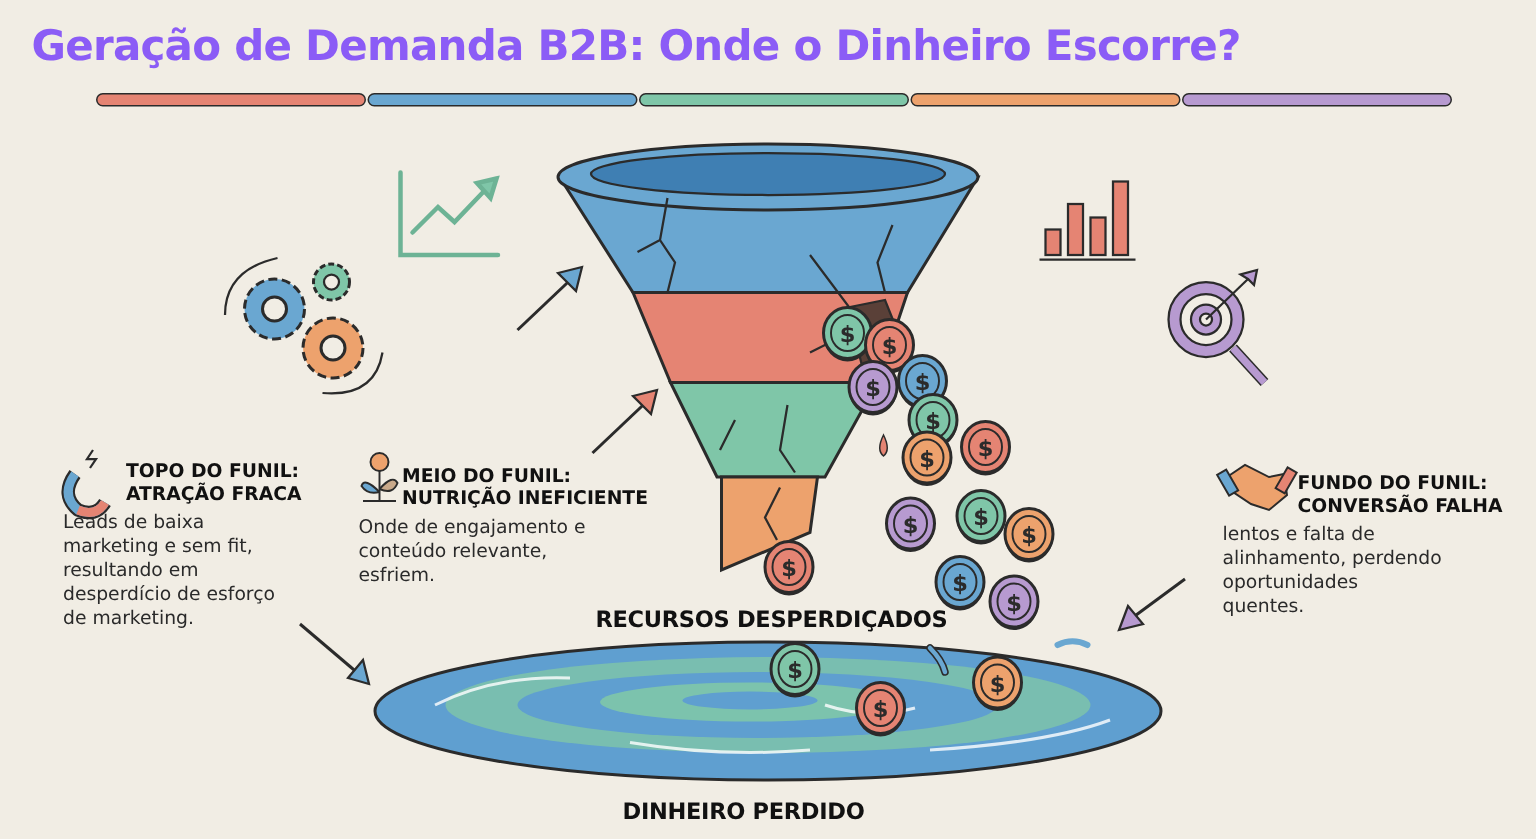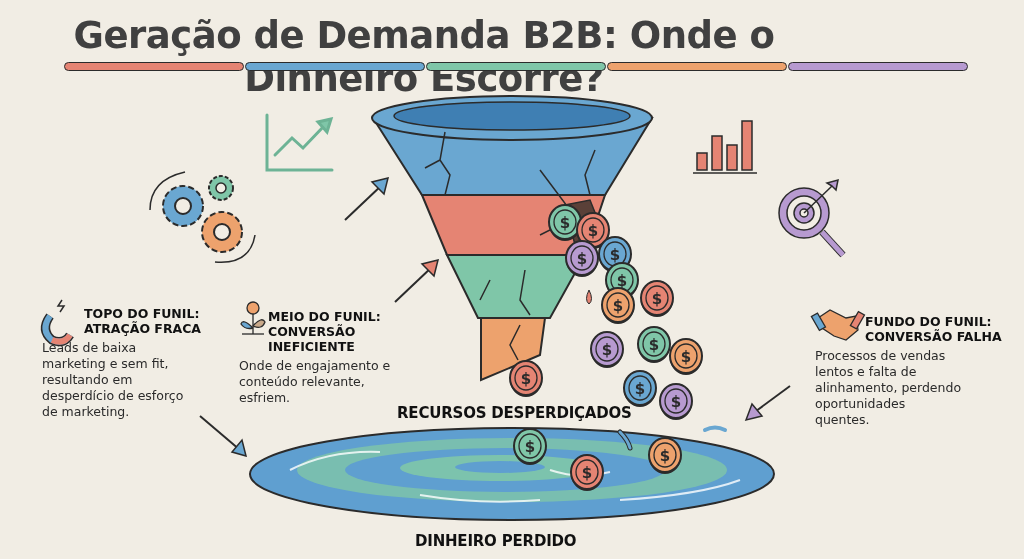--- a/index.html
+++ b/index.html
@@ -1,17 +1,17 @@
 <!DOCTYPE html>
 <html><head>
 <meta charset="utf-8">
 <style>
   html,body{margin:0;padding:0;}
   body{width:1024px;height:559px;background:#f1ede4;overflow:hidden;position:relative;font-family:"DejaVu Sans","Liberation Sans",sans-serif;color:#1d1d1d;}
-  .title{position:absolute;left:0;top:14px;width:848px;text-align:center;font-family:"DejaVu Sans",sans-serif;font-weight:bold;font-size:37px;letter-spacing:-0.5px;color:#404040;}
+  .title{position:absolute;left:0;top:14px;width:848px;text-align:center;font-family:"DejaVu Sans",sans-serif;font-weight:bold;font-size:28px;letter-spacing:-0.5px;color:#8b5cf6;}
   .bars{position:absolute;left:64px;top:62px;display:flex;}
   .bar{width:178px;height:7px;border:1.5px solid #2b2b2b;border-radius:6px;margin-right:1px;}
   .art{position:absolute;left:0;top:0;}
   .label-block{position:absolute;}
   .lb-title{font-weight:bold;font-size:12.5px;line-height:15px;color:#111;}
   .lb-body{font-size:12.5px;line-height:16px;color:#2a2a2a;margin-top:4px;}
   .big-label{position:absolute;font-weight:bold;font-size:15px;color:#111;letter-spacing:-0.2px;}
 </style>
 </head>
 <body>
@@ -169,36 +169,35 @@
     <div>marketing e sem fit,</div>
     <div>resultando em</div>
     <div>desperdício de esforço</div>
     <div>de marketing.</div>
   </div>
 </div>
 
 <div class="label-block" style="left:239px;top:309px;width:200px;">
   <div style="padding-left:29px;">
     <div class="lb-title">MEIO DO FUNIL:</div>
-    <div class="lb-title">CONVERSÃO INEFICIENTE</div>
+    <div class="lb-title">NUTRIÇÃO INEFICIENTE</div>
   </div>
   <div class="lb-body">
     <div>Onde de engajamento e</div>
     <div>conteúdo relevante,</div>
     <div>esfriem.</div>
   </div>
 </div>
 
 <div class="label-block" style="left:815px;top:314px;width:200px;">
   <div style="padding-left:50px;">
     <div class="lb-title">FUNDO DO FUNIL:</div>
     <div class="lb-title">CONVERSÃO FALHA</div>
   </div>
   <div class="lb-body">
-    <div>Processos de vendas</div>
     <div>lentos e falta de</div>
     <div>alinhamento, perdendo</div>
     <div>oportunidades</div>
     <div>quentes.</div>
   </div>
 </div>
 
 <div class="big-label" style="left:397px;top:404px;">RECURSOS DESPERDIÇADOS</div>
 <div class="big-label" style="left:415px;top:532px;">DINHEIRO PERDIDO</div>
 

